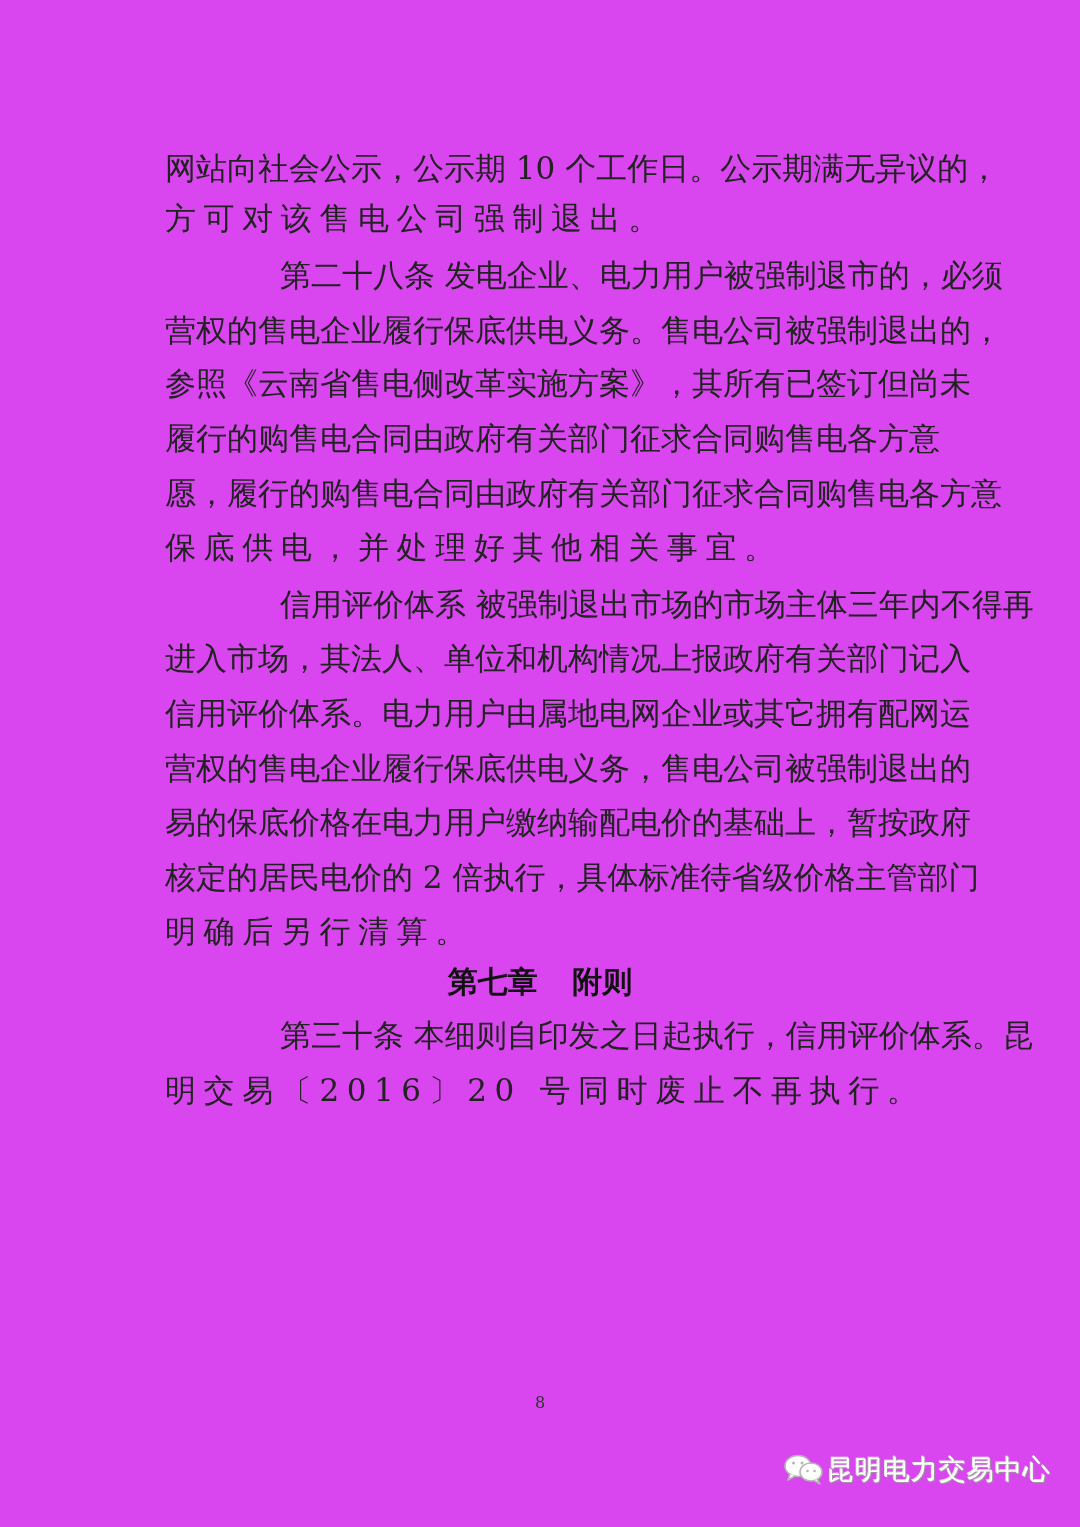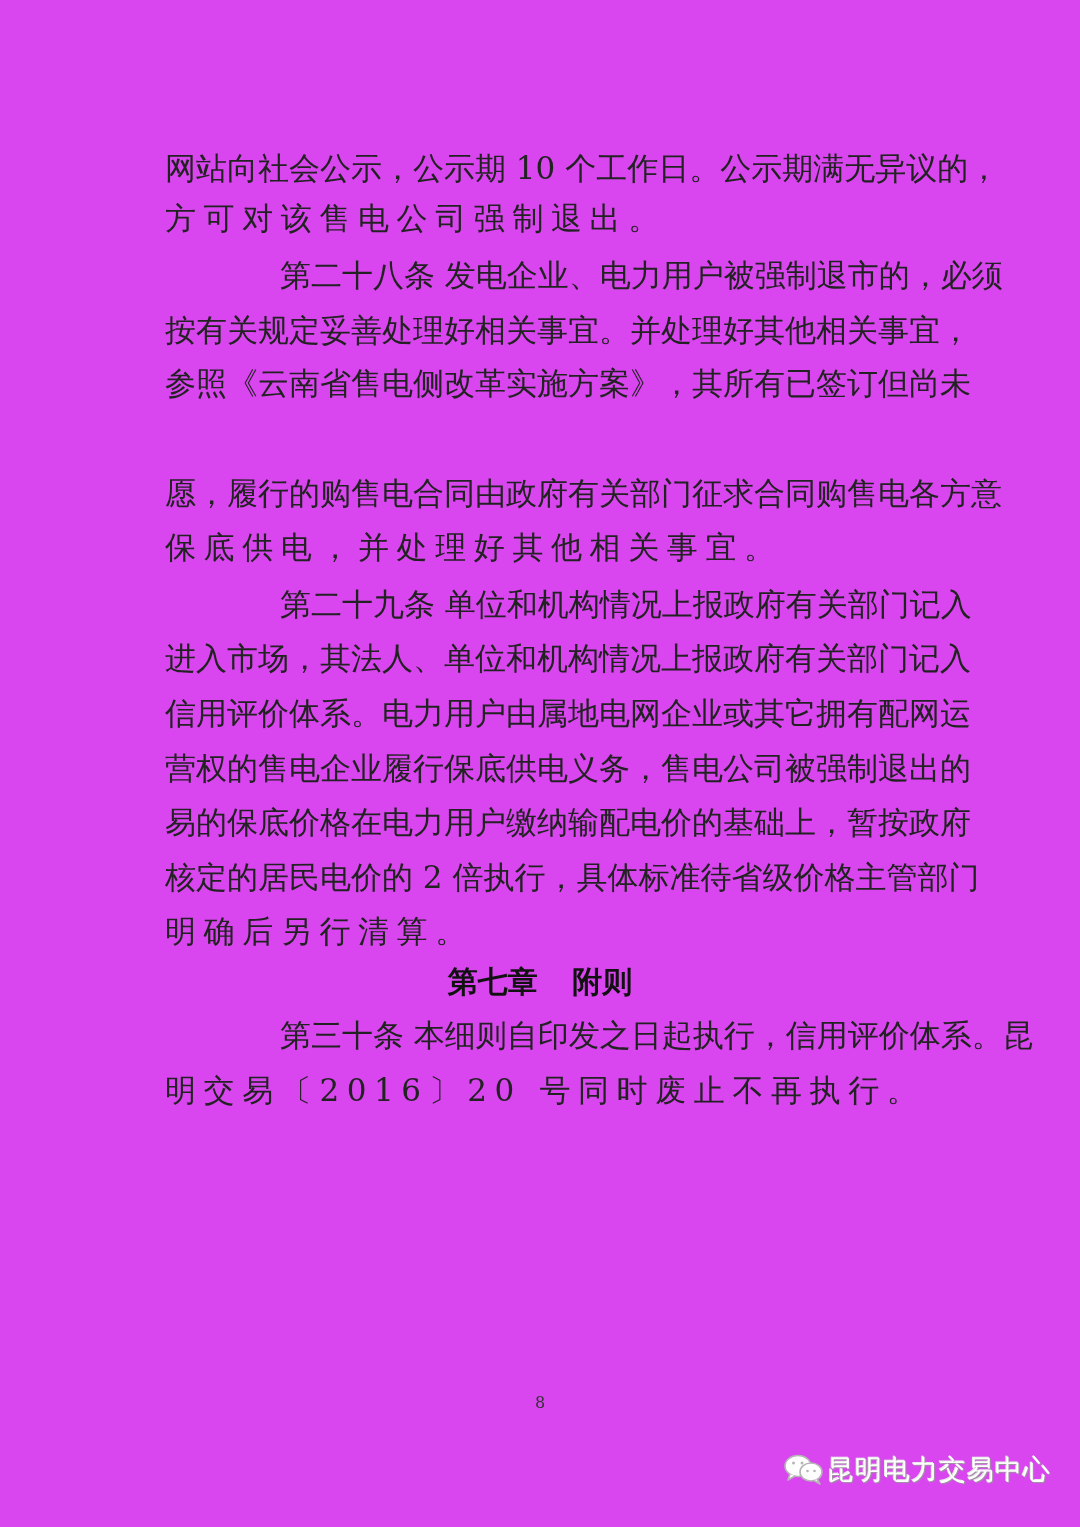--- a/index.html
+++ b/index.html
@@ -85,26 +85,27 @@
 </style>
 </head>
 <body>
 
 <div class="page">
 
   <div class="line justify" style="top:148px">网站向社会公示，公示期 10 个工作日。公示期满无异议的，</div>
   <div class="line" style="top:198px">方可对该售电公司强制退出。</div>
 
   <div class="line indent justify" style="top:255px">第二十八条  发电企业、电力用户被强制退市的，必须</div>
-  <div class="line justify" style="top:310px">按有关规定妥善处理好相关事宜。并处理好其他相关事宜，</div>
+  <div class="line justify" style="top:310px">营权的售电企业履行保底供电义务。售电公司被强制退出的，</div>
   <div class="line justify" style="top:363px">参照《云南省售电侧改革实施方案》，其所有已签订但尚未</div>
+  <div class="line justify" style="top:418px">履行的购售电合同由政府有关部门征求合同购售电各方意</div>
   <div class="line justify" style="top:473px">愿，履行的购售电合同由政府有关部门征求合同购售电各方意</div>
   <div class="line" style="top:527px">保底供电，并处理好其他相关事宜。</div>
 
-  <div class="line indent justify" style="top:584px">第二十九条  单位和机构情况上报政府有关部门记入</div>
+  <div class="line indent justify" style="top:584px">信用评价体系  被强制退出市场的市场主体三年内不得再</div>
   <div class="line justify" style="top:638px">进入市场，其法人、单位和机构情况上报政府有关部门记入</div>
   <div class="line justify" style="top:693px">信用评价体系。电力用户由属地电网企业或其它拥有配网运</div>
   <div class="line justify" style="top:748px">营权的售电企业履行保底供电义务，售电公司被强制退出的</div>
   <div class="line justify" style="top:802px">易的保底价格在电力用户缴纳输配电价的基础上，暂按政府</div>
   <div class="line justify" style="top:857px">核定的居民电价的 2 倍执行，具体标准待省级价格主管部门</div>
   <div class="line" style="top:911px">明确后另行清算。</div>
 
   <div class="chapter-title">第七章  附则</div>
 
   <div class="line indent justify" style="top:1015px">第三十条  本细则自印发之日起执行，信用评价体系。昆</div>

